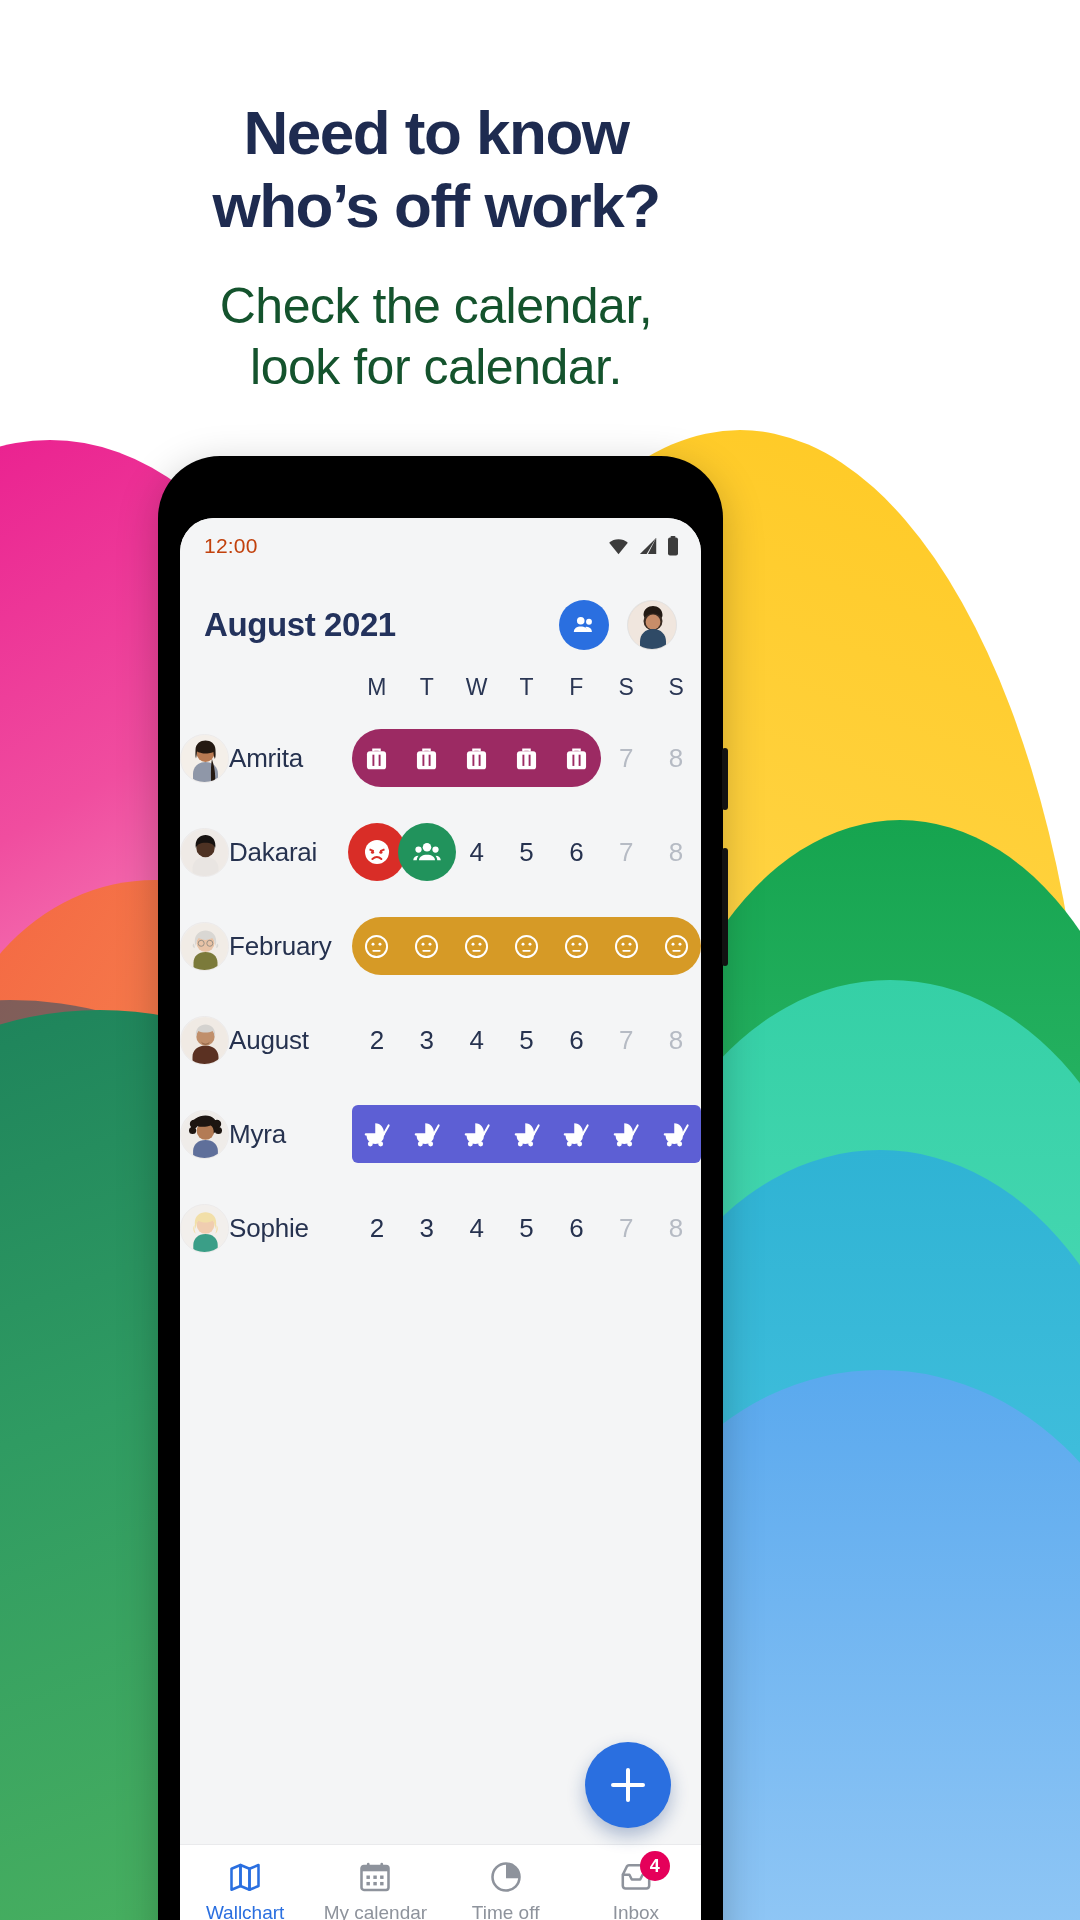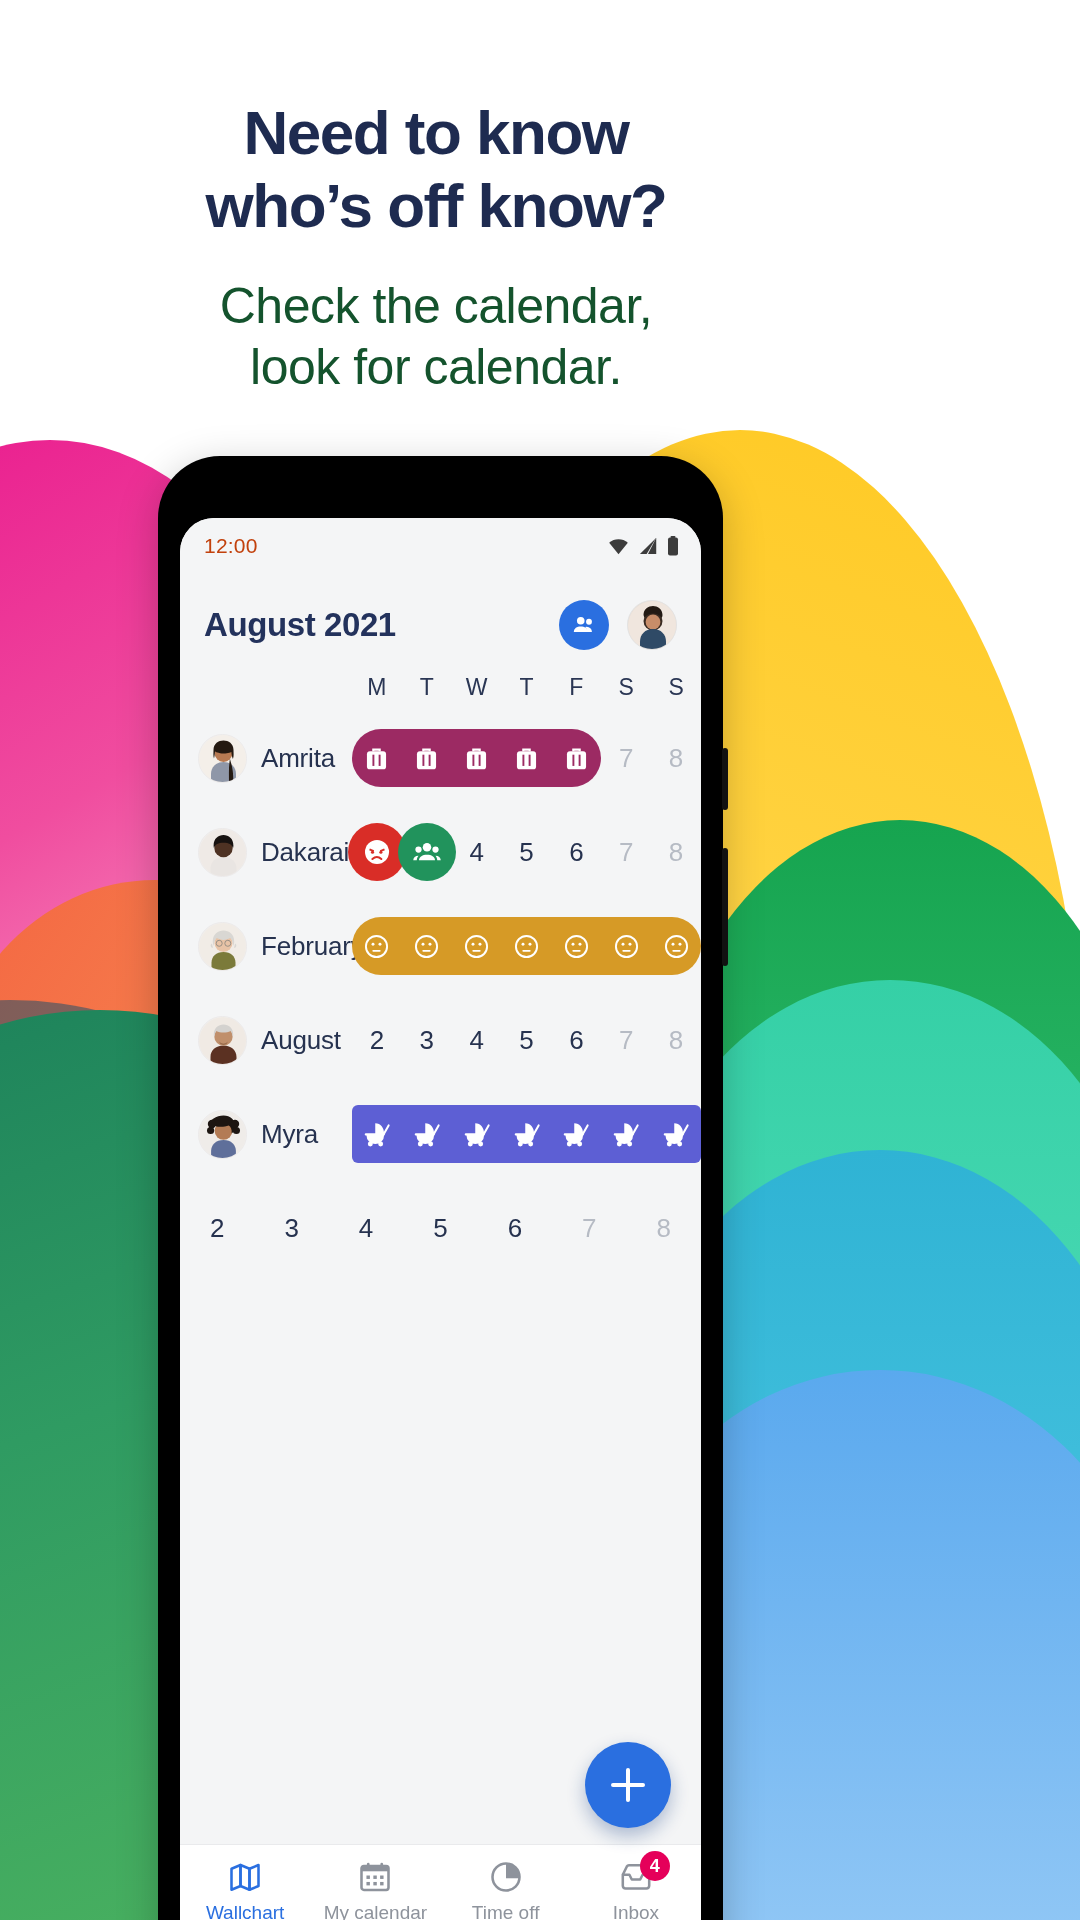--- a/index.html
+++ b/index.html
@@ -141,22 +141,21 @@
   .daybar .dcell {
     flex: 1; text-align: center; font-size: 23px; color: #2a3654; font-weight: 400;
   }
 
   
   .rows { background: #f4f5f6; }
   .prow {
     position: relative; display: flex; align-items: center; height: 94px;
   }
   .namecol {
-    width: 172px; flex: none; display: flex; align-items: center; gap: 14px;
-    padding-left: 18px;
+    width: 172px; flex: none; display: flex; align-items: center; 
   }
   .avatar {
     width: 49px; height: 49px; border-radius: 50%; flex: none;
     overflow: hidden; background: #f2f0ee; border: 1px solid #eceaea;
     position: relative;
   }
   .pname { font-size: 26px; color: #26324f; letter-spacing: -.2px; white-space: nowrap; }
 
   .daycells { flex: 1; display: flex; position: relative; height: 94px; align-items: center; }
   .dcell {
@@ -225,21 +224,21 @@
     <div class="blob blob-blue"></div>
     <div class="blob blob-pink-round"></div>
     <div class="blob blob-orange"></div>
     <div class="blob blob-teal-dark"></div>
     <div class="blob blob-green"></div>
   </div>
 
   <div class="headline-wrap">
     <div class="headline">
       <div>Need to know</div>
-      <div>who’s off know?</div>
+      <div>who’s off work?</div>
     </div>
     <div class="subhead">
       <div>Check the calendar,</div>
       <div>look for calendar.</div>
     </div>
   </div>
 
   <div class="phone">
     <div class="phone-btn-right"></div>
     <div class="phone-btn-right2"></div>
@@ -611,20 +610,32 @@
             <div class="dcell"></div>
             <div class="dcell"></div>
             <div class="dcell"></div>
             <div class="dcell"></div>
             <div class="dcell weekend"></div>
             <div class="dcell weekend"></div>
           </div>
         </div>
 
         <div class="prow">
+          <div class="namecol">
+            <div class="avatar">
+              <svg width="49" height="49" viewBox="0 0 49 49">
+                <circle cx="24.5" cy="24.5" r="24.5" fill="#f2efec"></circle>
+                <path d="M24.5 29c7.4 0 12.2 4.8 12.2 11V49H12.3v-9c0-6.2 4.8-11 12.2-11z" fill="#3a9e87"></path>
+                <circle cx="24.5" cy="20" r="8.8" fill="#f0cdb0"></circle>
+                <path d="M13.8 18c0-7.2 5-10.8 10.7-10.8S35.2 10.8 35.2 18c0 2.6-.5 4.6-1 5.9-.5-4.2-1.2-6.8-2.6-8.1-2 1.2-4.6 1.8-7.1 1.8s-5.1-.6-7.1-1.8c-1.4 1.3-2.1 3.9-2.6 8.1-.5-1.3-1-3.3-1-5.9z" fill="#f2dfa8"></path>
+                <path d="M13.6 20c-.6 4 .2 7 1.3 8.6-1.4-.5-2.4-2-2.6-4.3-.1-1.8.4-3.4 1.3-4.3zM35.4 20c.6 4-.2 7-1.3 8.6 1.4-.5 2.4-2 2.6-4.3.1-1.8-.4-3.4-1.3-4.3z" fill="#f2dfa8"></path>
+              </svg>
+            </div>
+            <div class="pname">Sophie</div>
+          </div>
           <div class="daycells">
             <div class="dcell">2</div>
             <div class="dcell">3</div>
             <div class="dcell">4</div>
             <div class="dcell">5</div>
             <div class="dcell">6</div>
             <div class="dcell weekend">7</div>
             <div class="dcell weekend">8</div>
           </div>
         </div>

